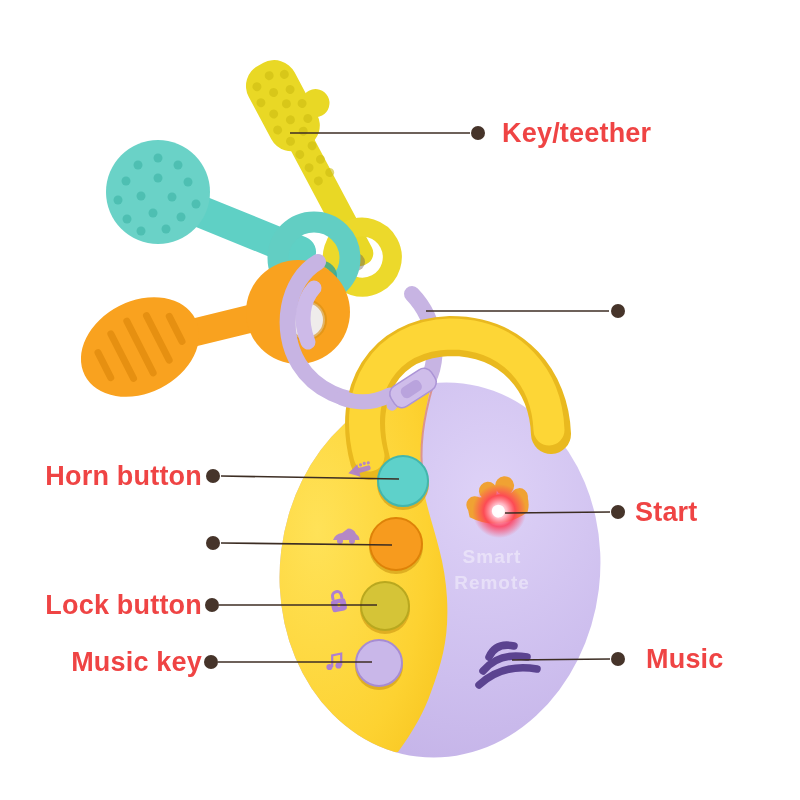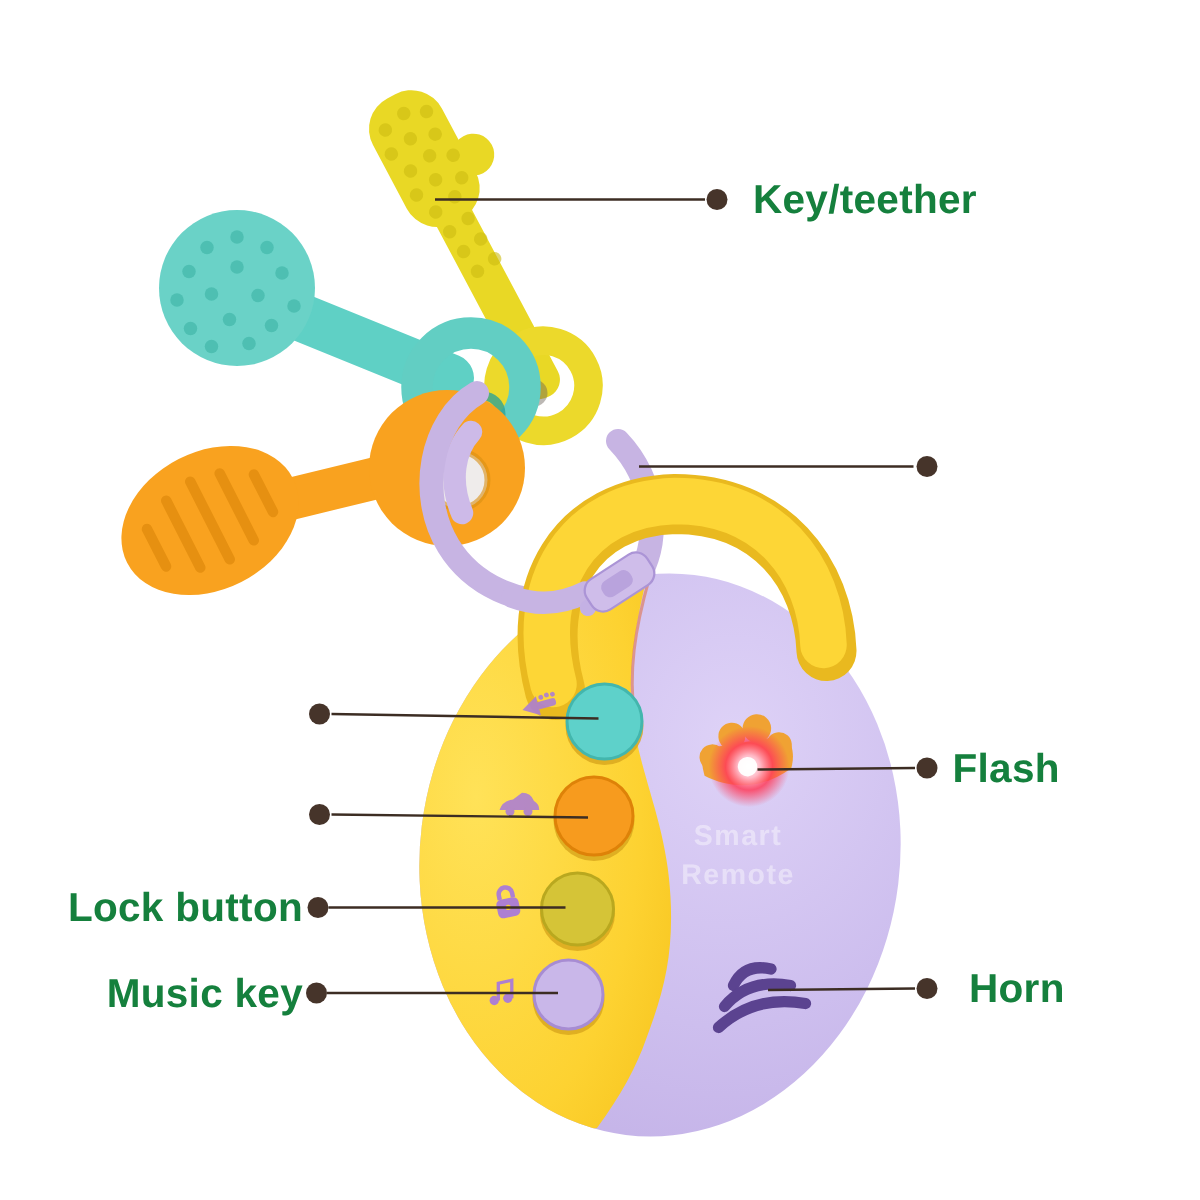--- a/index.html
+++ b/index.html
@@ -1,19 +1,19 @@
 <!DOCTYPE html>
 <html><head>
 <meta charset="utf-8">
 <style>
   html,body{margin:0;padding:0;background:#ffffff;}
   .stage{position:relative;width:800px;height:800px;background:#ffffff;overflow:hidden;
          font-family:"Liberation Sans",sans-serif;}
   .stage svg{position:absolute;left:0;top:0;}
-  .callout{position:absolute;font-weight:700;font-size:27px;line-height:34px;color:#15803d;
+  .callout{position:absolute;font-weight:700;font-size:27px;line-height:34px;color:#ef4444;
            white-space:nowrap;letter-spacing:.2px;}
   .callout.right-align{text-align:right;}
 </style>
 </head>
 <body>
 
 <div class="stage">
 
 <svg width="800" height="800" viewBox="0 0 800 800">
   <defs>
@@ -209,18 +209,19 @@
     <circle cx="213" cy="476" r="7"></circle>
     <circle cx="213" cy="543" r="7"></circle>
     <circle cx="212" cy="605" r="7"></circle>
     <circle cx="211" cy="662" r="7"></circle>
     <circle cx="618" cy="512" r="7"></circle>
     <circle cx="618" cy="659" r="7"></circle>
   </g>
 </svg>
 
 <div class="callout" style="left:502px;top:116px;">Key/teether</div>
+<div class="callout right-align" style="left:18px;top:459px;width:184px;">Horn button</div>
 <div class="callout right-align" style="left:18px;top:588px;width:184px;">Lock button</div>
 <div class="callout right-align" style="left:18px;top:645px;width:184px;">Music key</div>
-<div class="callout" style="left:635px;top:495px;">Flash</div>
-<div class="callout" style="left:646px;top:642px;">Horn</div>
+<div class="callout" style="left:635px;top:495px;">Start</div>
+<div class="callout" style="left:646px;top:642px;">Music</div>
 
 </div>
 
 </body></html>

